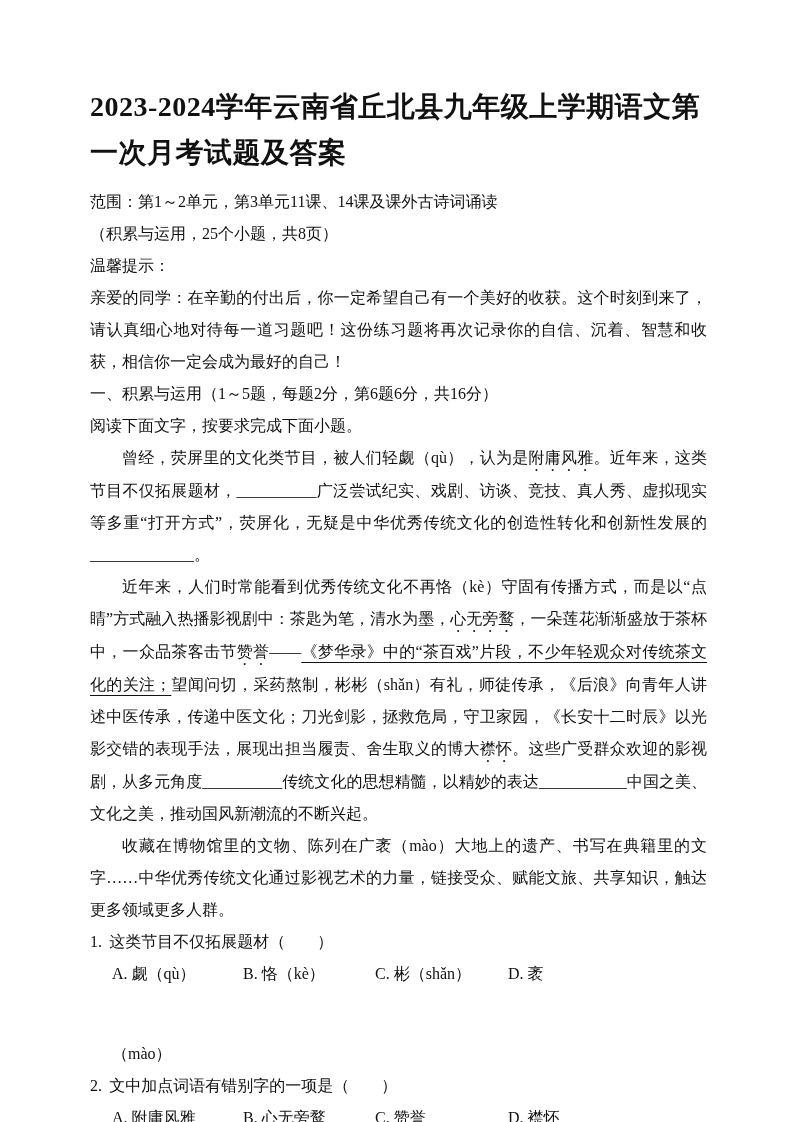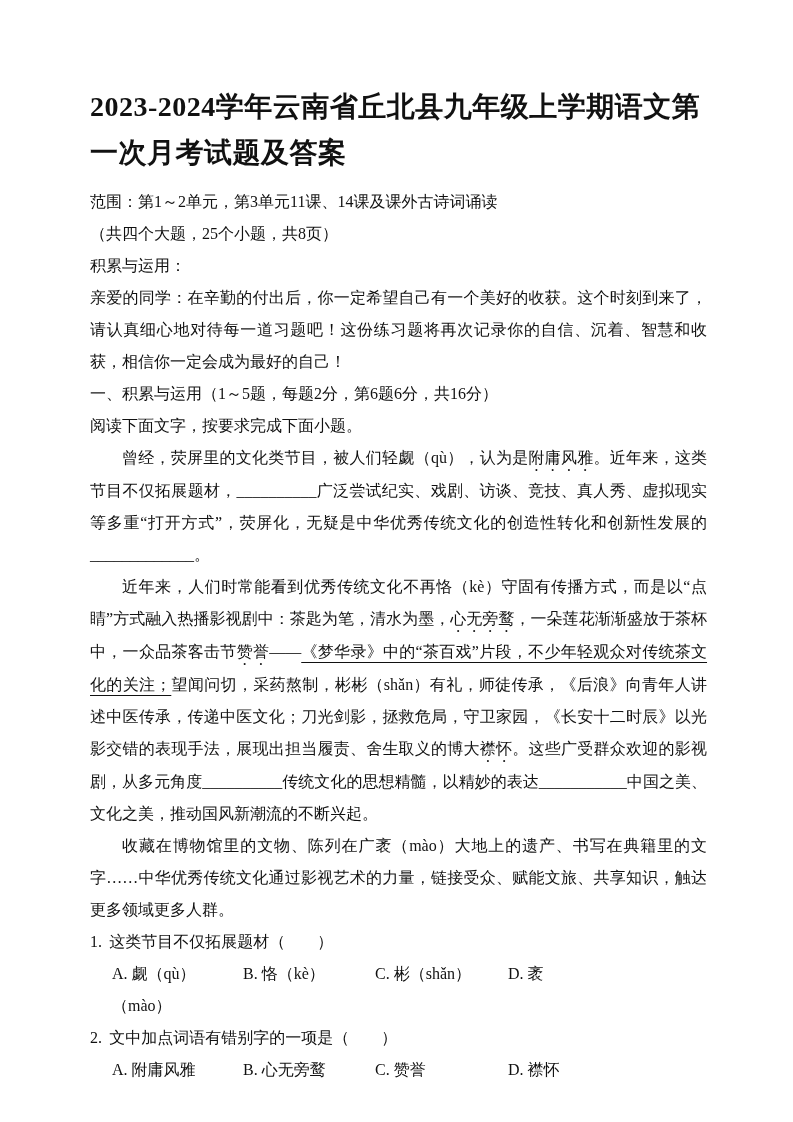--- a/index.html
+++ b/index.html
@@ -45,33 +45,33 @@
     text-decoration-thickness: 1px;
   }
   .qnum { margin-right: 0.45em; }
   .options {
     display: grid;
     grid-template-columns: 131px 132px 133px 1fr;
     padding-left: 22px;
     line-height: 32px;
   }
   .opt { white-space: nowrap; }
-  .optindent { padding-left: 22px; }
+  .optindent { padding-left: 22px; margin-top: 48px; }
 </style>
 </head>
 <body>
 
 <div class="page">
 
   <h1 class="title">2023-2024学年云南省丘北县九年级上学期语文第一次月考试题及答案</h1>
 
   <p class="center">范围：第1～2单元，第3单元11课、14课及课外古诗词诵读</p>
-  <p class="center">（共四个大题，25个小题，共8页）</p>
+  <p class="center">（积累与运用，25个小题，共8页）</p>
 
-  <p>积累与运用：</p>
+  <p>温馨提示：</p>
   <p class="just">亲爱的同学：在辛勤的付出后，你一定希望自己有一个美好的收获。这个时刻到来了，请认真细心地对待每一道习题吧！这份练习题将再次记录你的自信、沉着、智慧和收获，相信你一定会成为最好的自己！</p>
 
   <p>一、积累与运用（1～5题，每题2分，第6题6分，共16分）</p>
   <p>阅读下面文字，按要求完成下面小题。</p>
 
   <div id="passage">
       <p class="para"><span class="">曾经，荧屏里的文化类节目，被人们轻觑（qù），认为是</span><span class="dots">附庸风雅</span><span class="">。近年来，这类节目不仅拓展题材，__________广泛尝试纪实、戏剧、访谈、竞技、真人秀、虚拟现实等多重“打开方式”，荧屏化，无疑是中华优秀传统文化的创造性转化和创新性发展的_____________。</span></p>
       <p class="para"><span class="">近年来，人们时常能看到优秀传统文化不再恪（kè）守固有传播方式，而是以“点睛”方式融入热播影视剧中：茶匙为笔，清水为墨，</span><span class="dots">心无旁鹜</span><span class="">，一朵莲花渐渐盛放于茶杯中，一众品茶客击节</span><span class="dots">赞誉</span><span class="">——</span><span class="u">《梦华录》中的“茶百戏”片段，不少年轻观众对传统茶文化的关注；</span><span class="">望闻问切，采药熬制，彬彬（shǎn）有礼，师徒传承，《后浪》向青年人讲述中医传承，传递中医文化；刀光剑影，拯救危局，守卫家园，《长安十二时辰》以光影交错的表现手法，展现出担当履责、舍生取义的博大</span><span class="dots">襟怀</span><span class="">。这些广受群众欢迎的影视剧，从多元角度__________传统文化的思想精髓，以精妙的表达___________中国之美、文化之美，推动国风新潮流的不断兴起。</span></p>
       <p class="para"><span class="">收藏在博物馆里的文物、陈列在广袤（mào）大地上的遗产、书写在典籍里的文字……中华优秀传统文化通过影视艺术的力量，链接受众、赋能文旅、共享知识，触达更多领域更多人群。</span></p>
     </div>

